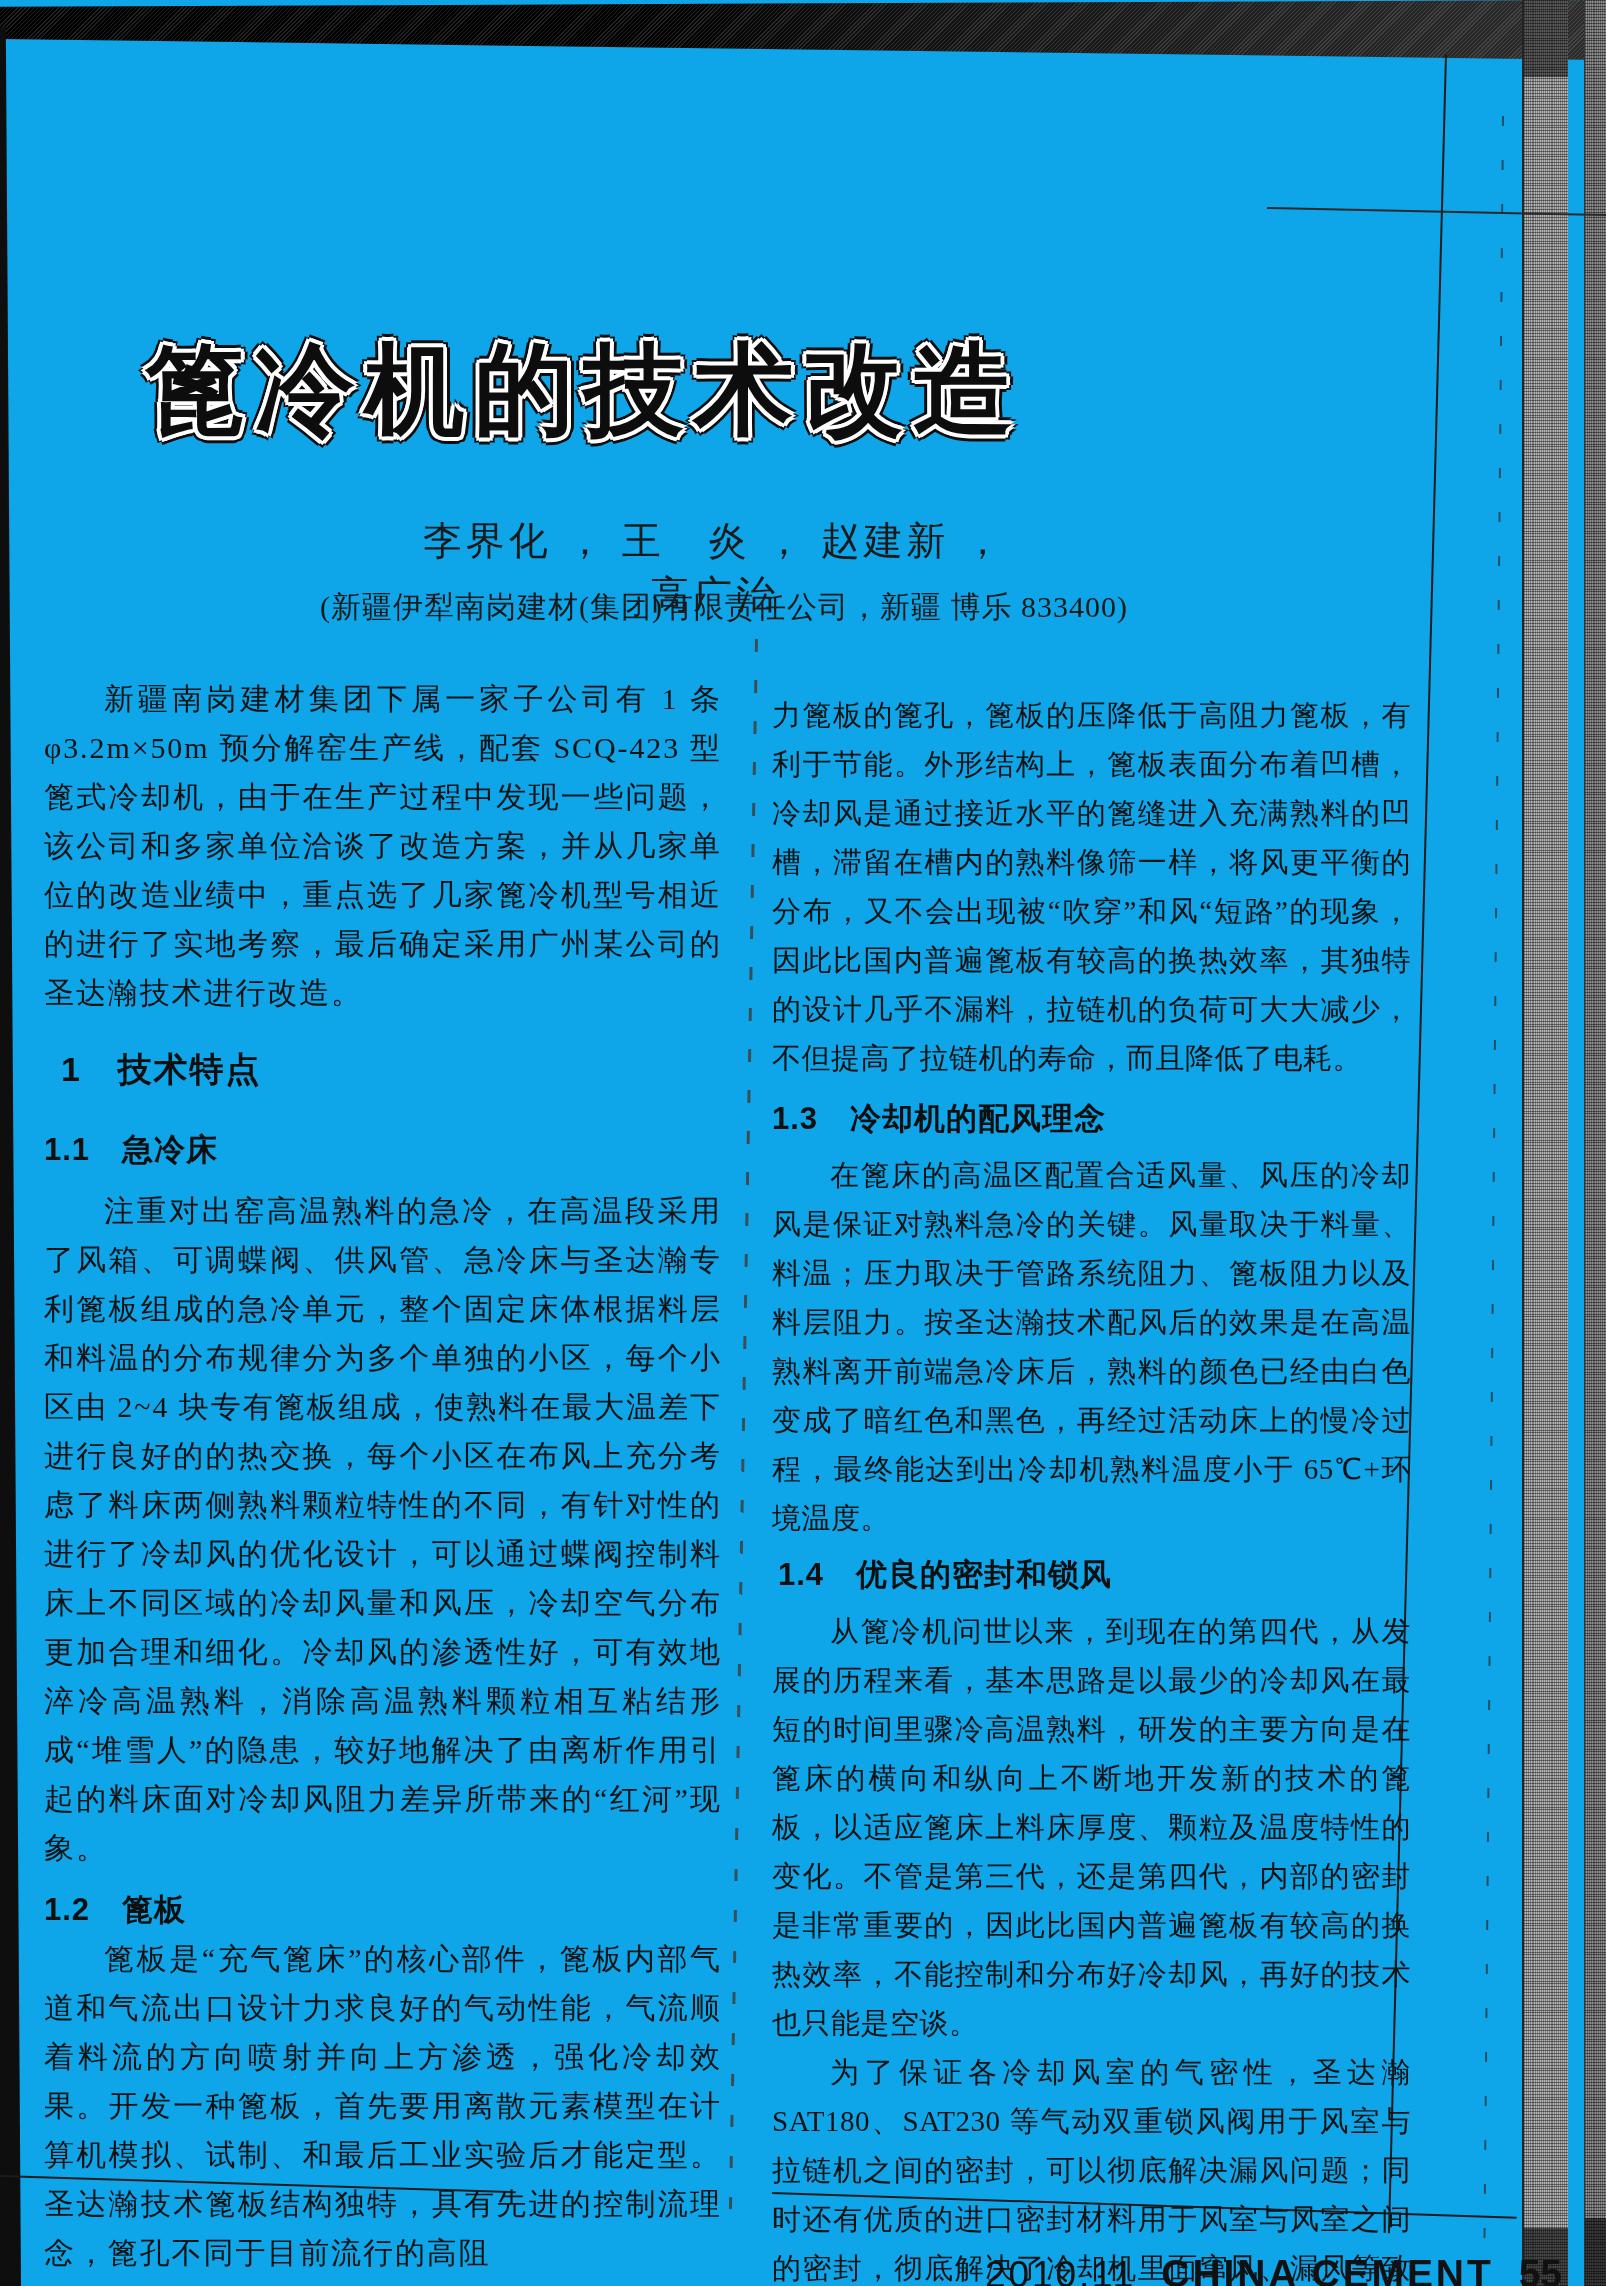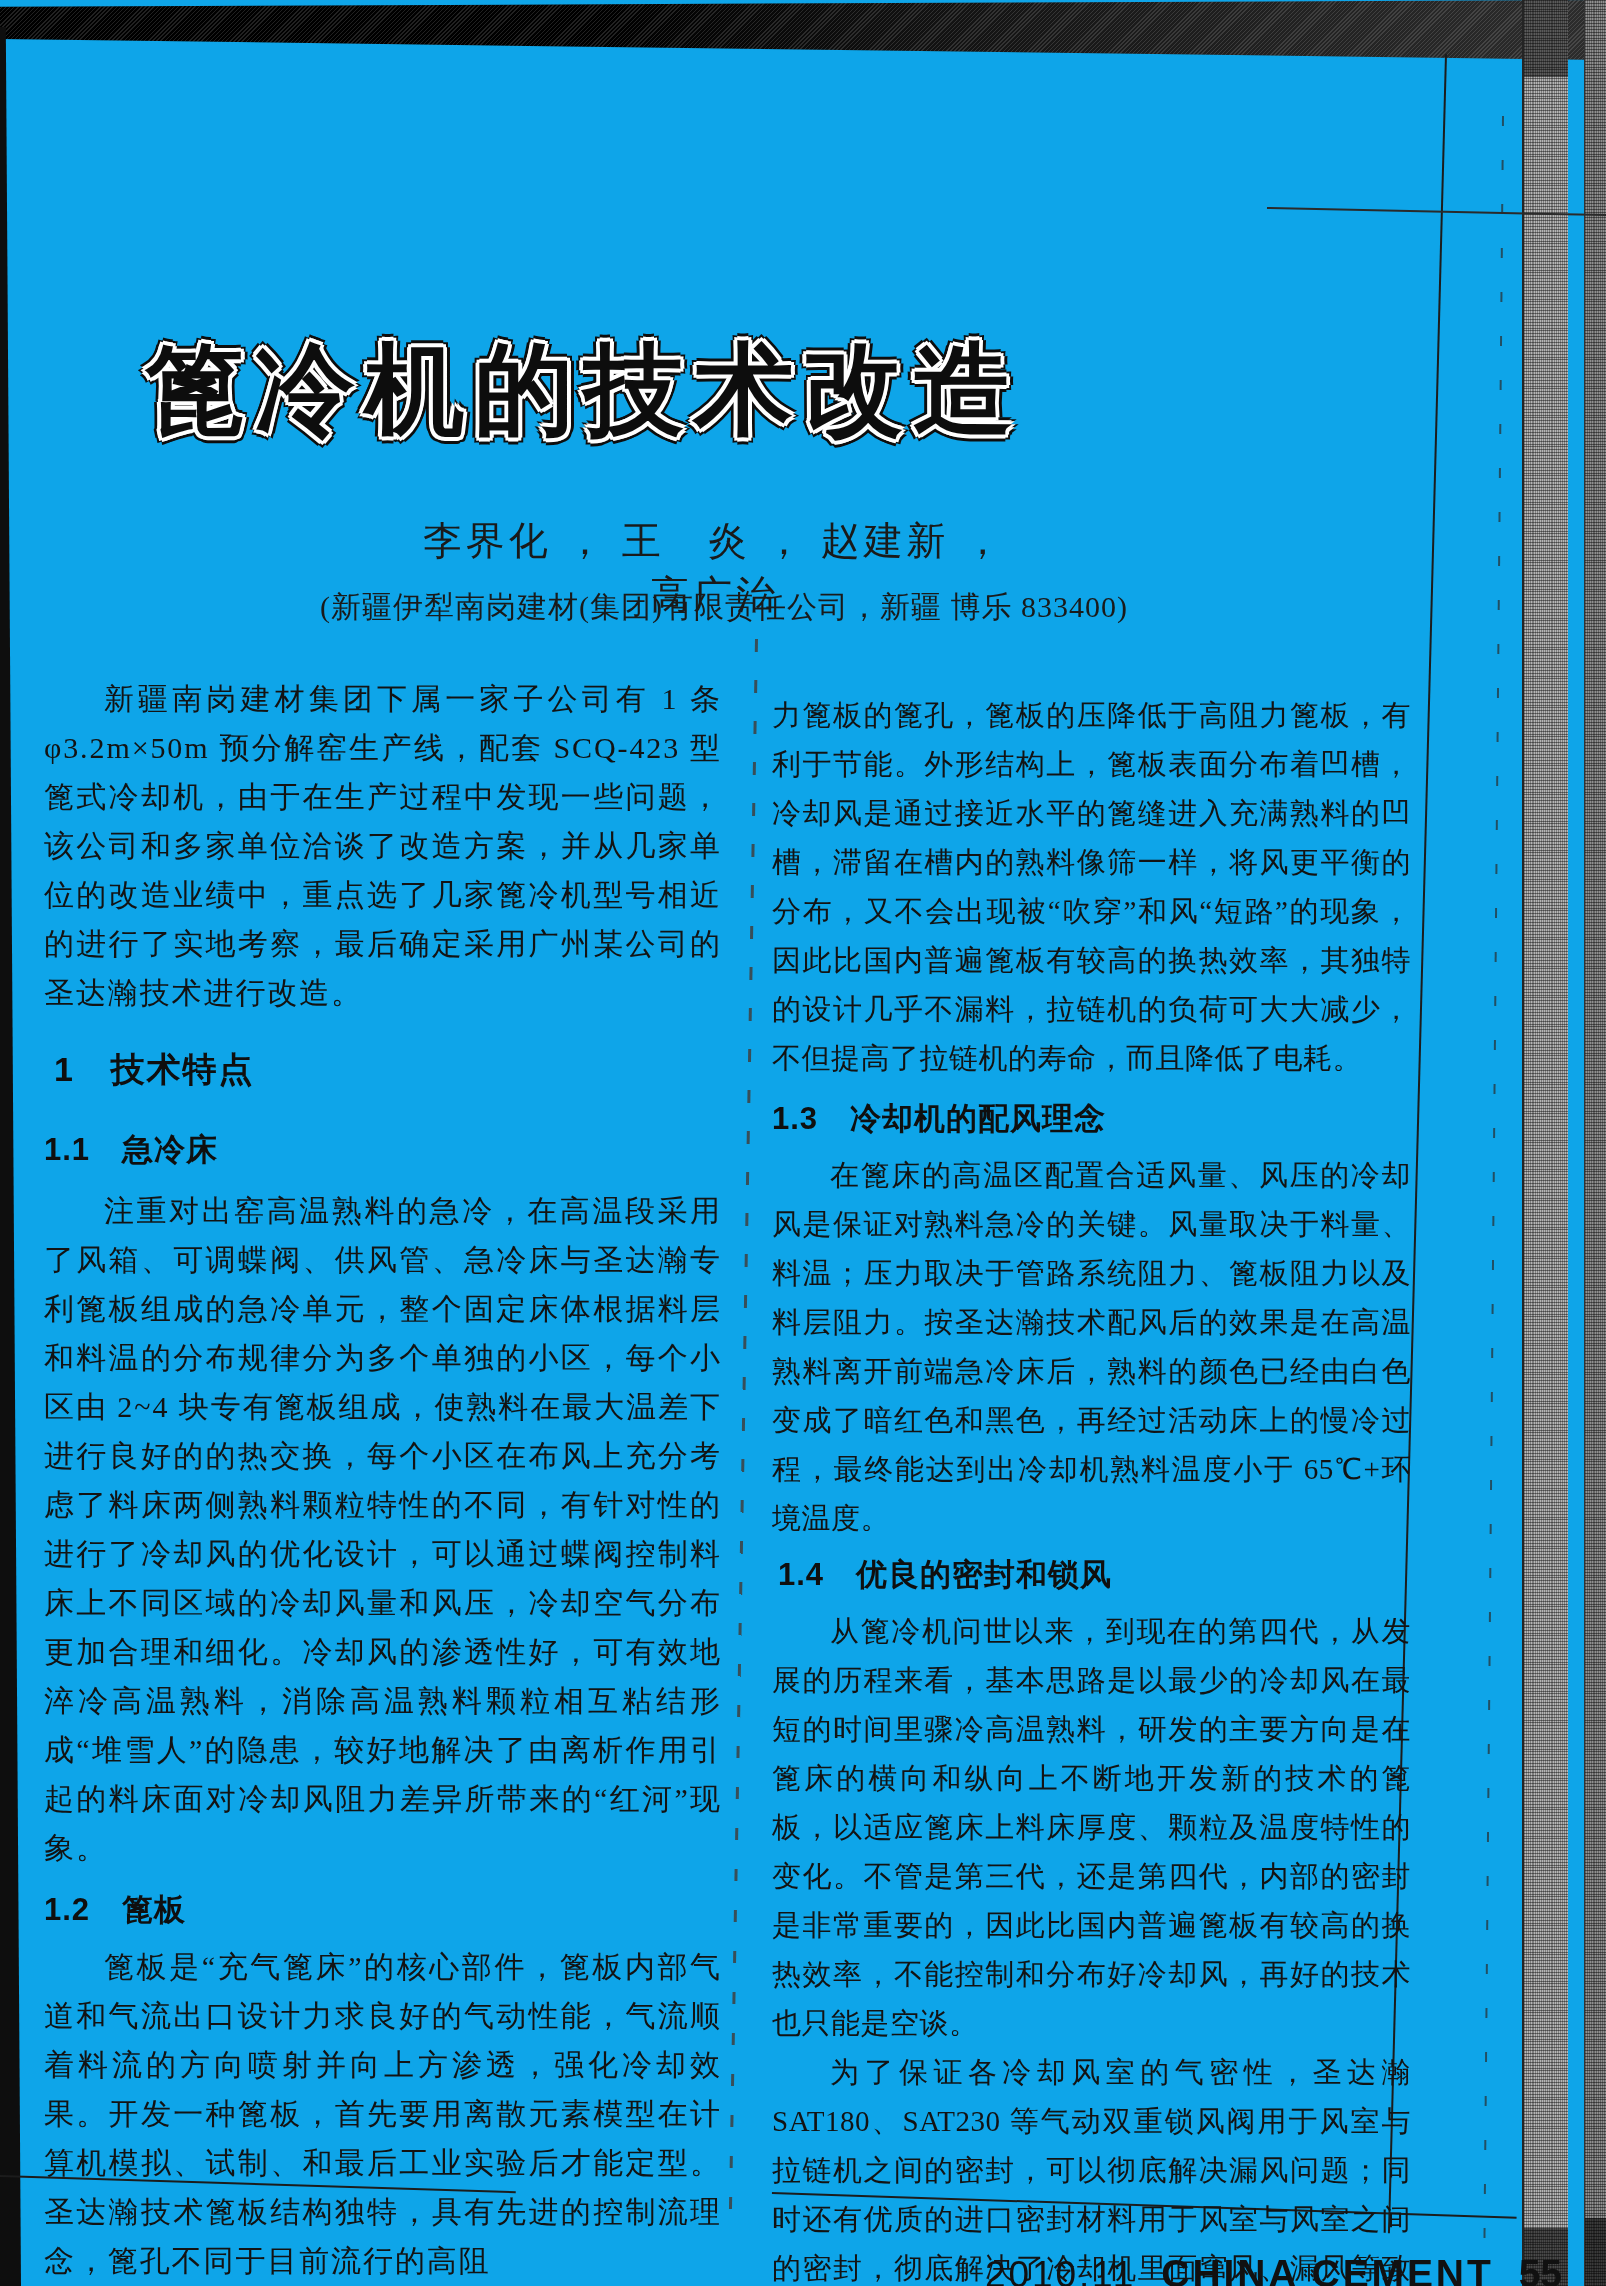--- a/index.html
+++ b/index.html
@@ -89,25 +89,25 @@
   .body { margin:0; text-align:justify; color:#131313; }
   #col-left  .body { font-size:30px; line-height:49px; letter-spacing:1.9px; }
   #col-right .body { font-size:29px; line-height:49px; letter-spacing:0.5px; }
   .ind { text-indent:2em; }
   .sec, .sub {
     font-family:"Liberation Sans", sans-serif; font-weight:bold; color:#0f0f0f;
     margin:0; line-height:42px;
   }
   .sec { font-size:34px; letter-spacing:1.9px; }
   .sub { font-size:31px; letter-spacing:1px; }
-  #h-main { margin-top:31px; margin-left:10px; }
+  #h-main { margin-top:31px; margin-left:17px; }
   #h-11   { margin-top:39px; }
   #p-11   { margin-top:15.4px; }
   #h-12   { margin-top:16.4px; }
-  #p-12   { margin-top:11px; }
+  #p-12   { margin-top:3px; }
   #h-13   { margin-top:14.5px; }
   #p-13   { margin-top:11.6px; }
   #h-14   { margin-top:10.6px;margin-left:6px; }
   #p-14a  { margin-top:11.6px; }
   
   #footer {
     position:absolute; left:985px; top:2252px; white-space:nowrap;
     display:flex; align-items:baseline; gap:25px; color:#111;
   }
   #footer .issue { font-family:"Liberation Sans", sans-serif; font-size:37px; letter-spacing:2.9px; }

